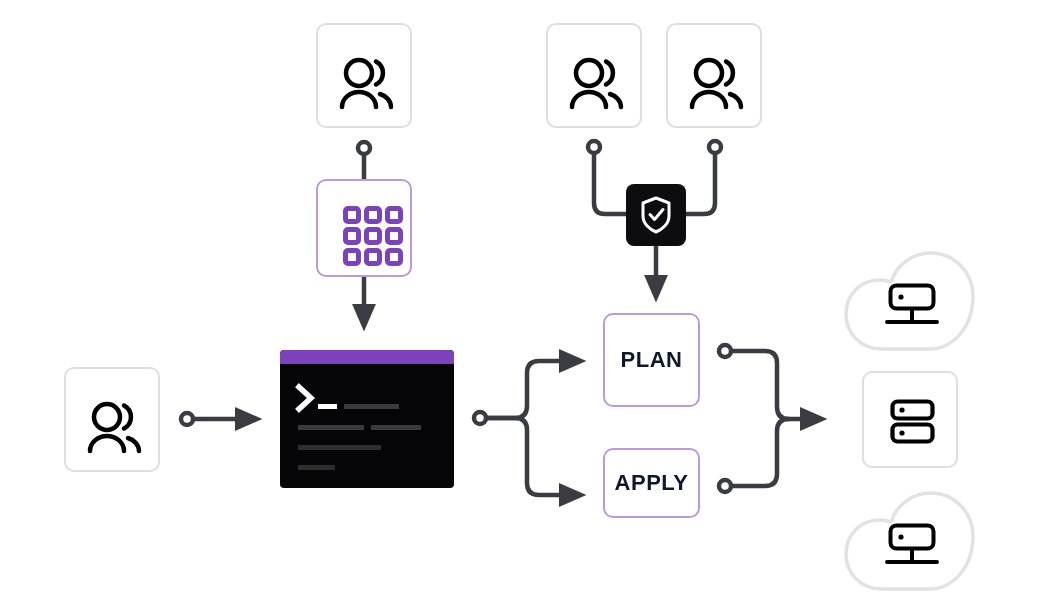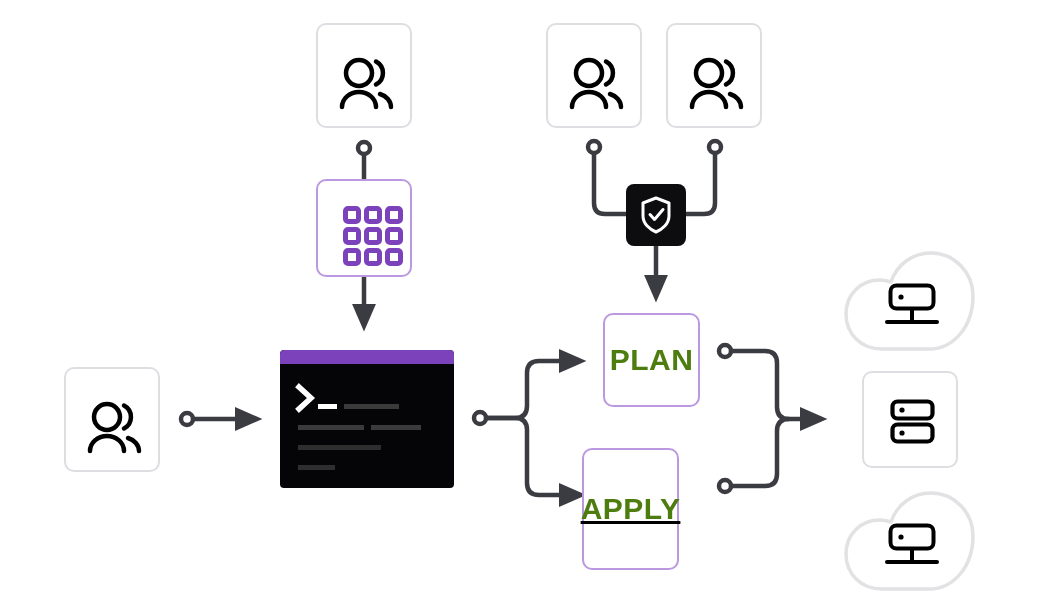--- a/index.html
+++ b/index.html
@@ -42,22 +42,22 @@
     border-radius: 10px;
   }
   .stage-box {
     border: 2px solid #BB99E0;
     border-radius: 10px;
     display: flex;
     align-items: center;
     justify-content: center;
   }
   .stage-label {
-    color: #4d7c0f;
-    font-size: 30px;
+    color: #0f172a;
+    font-size: 22px;
     font-weight: 700;
     letter-spacing: 0.5px;
     font-family: "Liberation Sans", sans-serif;
     user-select: none;
   }
   .server-box {
     border: 2px solid #DEDEE2;
     border-radius: 10px;
   }
   .shield-box {
@@ -217,21 +217,21 @@
         <rect x="18" y="95" width="83" height="5" fill="#2E2E2E"></rect>
         <rect x="18" y="115" width="37" height="5" fill="#2E2E2E"></rect>
       </g>
     </svg>
   </div>
 
   <div class="node-box stage-box" style="left:603px; top:313px; width:97px; height:94px;">
     <span class="stage-label">PLAN</span>
   </div>
 
-  <div class="node-box stage-box" style="left:582px; top:448px; width:97px; height:122px;text-decoration:underline;">
+  <div class="node-box stage-box" style="left:603px; top:448px; width:97px; height:70px;">
     <span class="stage-label">APPLY</span>
   </div>
 
   <div class="cloud-wrap" style="left:843px; top:250px; width:133px; height:102px;">
     <svg style="width:133px;height:102px;" viewBox="0 0 133 102">
       <path d="M39,99 C18,99 3,84 3,64 C3,44 18,30 37,30 C41,30 45,31 48,32
                C54,14 70,3 88,3 C111,3 130,22 130,46 C130,76 111,99 86,99 Z" fill="#ffffff" stroke="#E2E2E5" stroke-width="3.5" stroke-linejoin="round"></path>
       <rect x="47.5" y="35.5" width="43" height="23" rx="6" fill="none" stroke="#000" stroke-width="4"></rect>
       <circle cx="58" cy="47" r="2.6" fill="#000"></circle>
       <line x1="69" y1="58" x2="69" y2="72" stroke="#000" stroke-width="4"></line>

